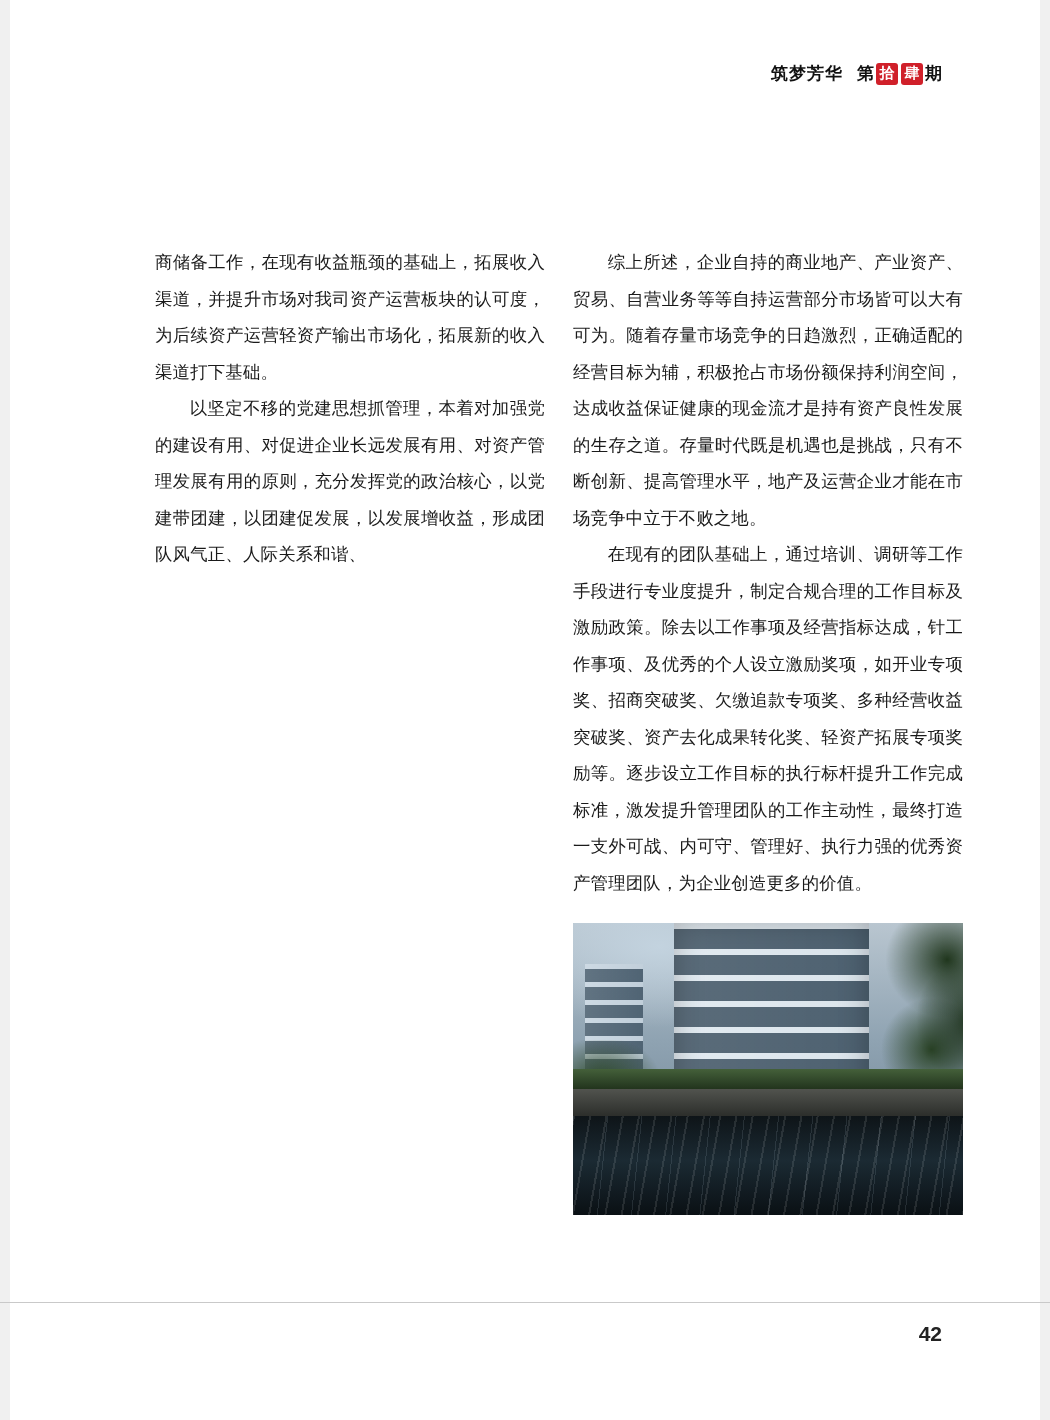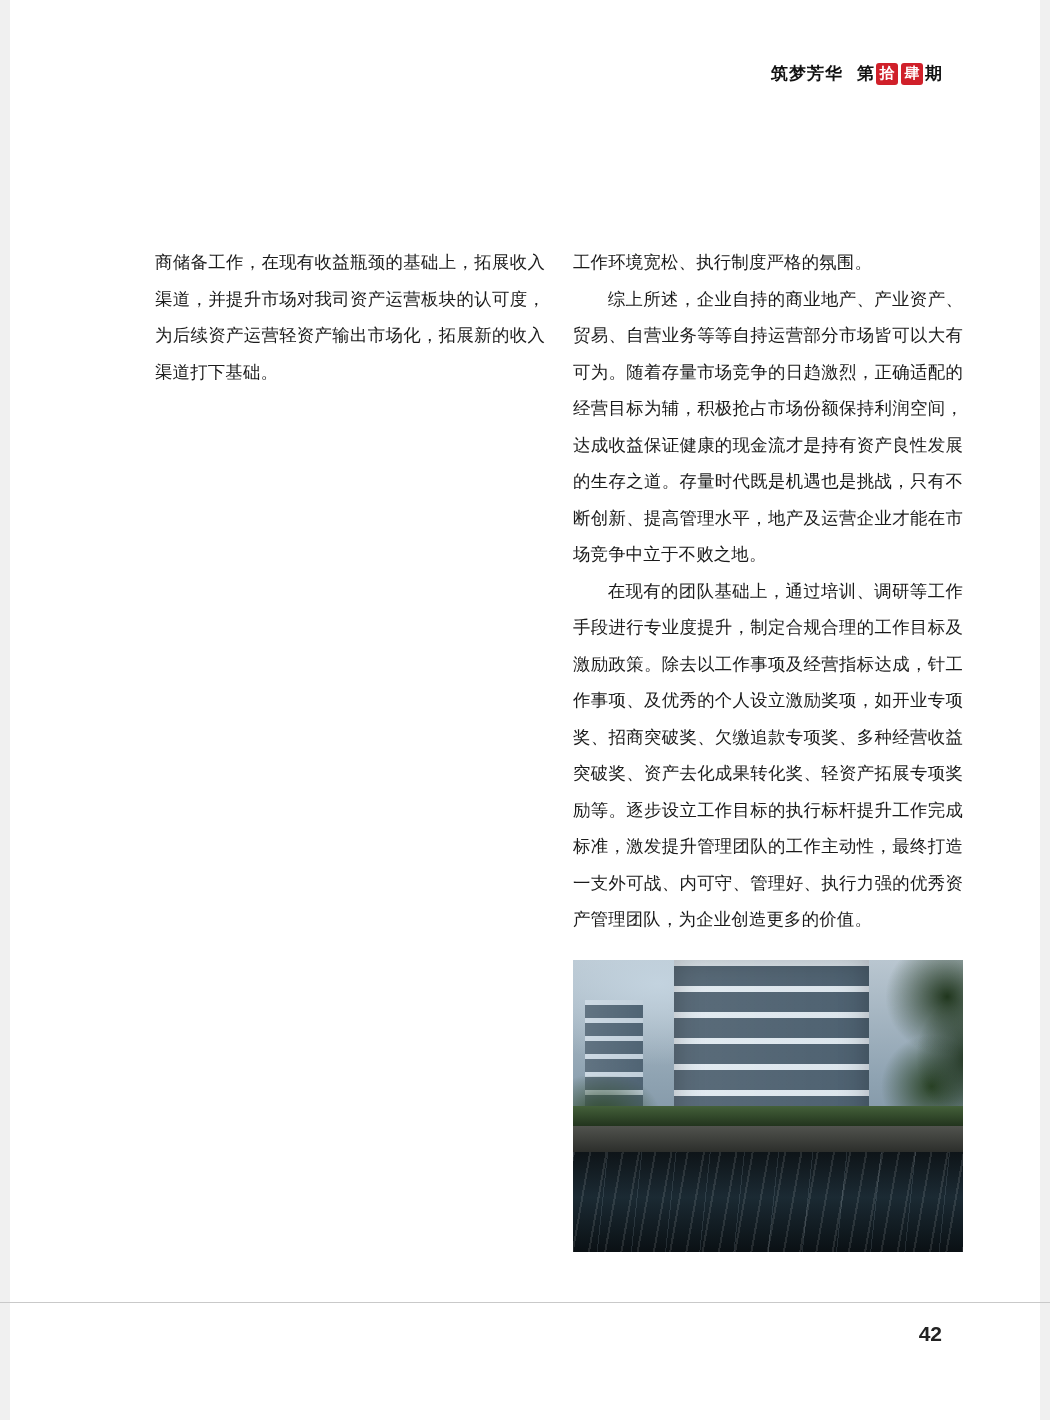--- a/index.html
+++ b/index.html
@@ -259,24 +259,24 @@
       <span class="issue-badge">拾</span>
       <span class="issue-badge">肆</span>
       <span>期</span>
     </span>
   </div>
 
   <div class="columns">
 
     <div class="col">
       <p>商储备工作，在现有收益瓶颈的基础上，拓展收入渠道，并提升市场对我司资产运营板块的认可度，为后续资产运营轻资产输出市场化，拓展新的收入渠道打下基础。</p>
+      <p class="indent">以坚定不移的党建思想抓管理，本着对加强党的建设有用、对促进企业长远发展有用、对资产管理发展有用的原则，充分发挥党的政治核心，以党建带团建，以团建促发展，以发展增收益，形成团队风气正、人际关系和谐、</p>
     </div>
 
     <div class="col">
-      <p>工作环境宽松、执行制度严格的氛围。</p>
       <p class="indent">综上所述，企业自持的商业地产、产业资产、贸易、自营业务等等自持运营部分市场皆可以大有可为。随着存量市场竞争的日趋激烈，正确适配的经营目标为辅，积极抢占市场份额保持利润空间，达成收益保证健康的现金流才是持有资产良性发展的生存之道。存量时代既是机遇也是挑战，只有不断创新、提高管理水平，地产及运营企业才能在市场竞争中立于不败之地。</p>
       <p class="indent">在现有的团队基础上，通过培训、调研等工作手段进行专业度提升，制定合规合理的工作目标及激励政策。除去以工作事项及经营指标达成，针工作事项、及优秀的个人设立激励奖项，如开业专项奖、招商突破奖、欠缴追款专项奖、多种经营收益突破奖、资产去化成果转化奖、轻资产拓展专项奖励等。逐步设立工作目标的执行标杆提升工作完成标准，激发提升管理团队的工作主动性，最终打造一支外可战、内可守、管理好、执行力强的优秀资产管理团队，为企业创造更多的价值。</p>
 
       <div class="figure">
         <div class="photo">
           <div class="tower2"></div>
           <div class="tower"></div>
           <div class="canopy"></div>
           <div class="lobby"></div>
           <div class="trees-right"></div>

